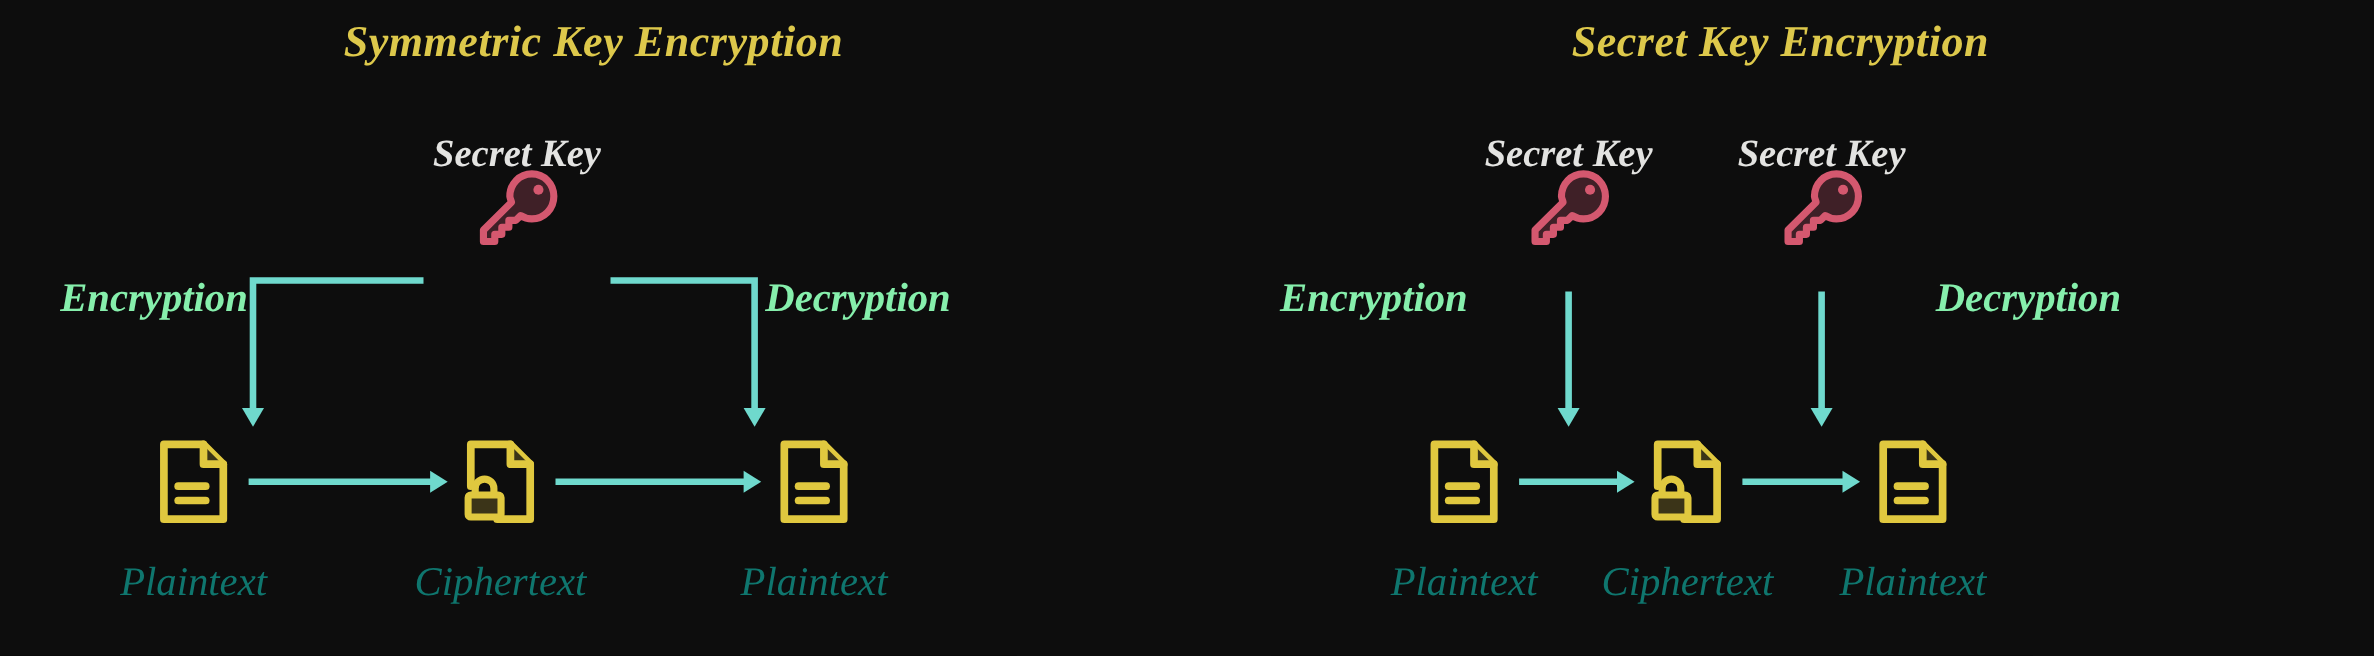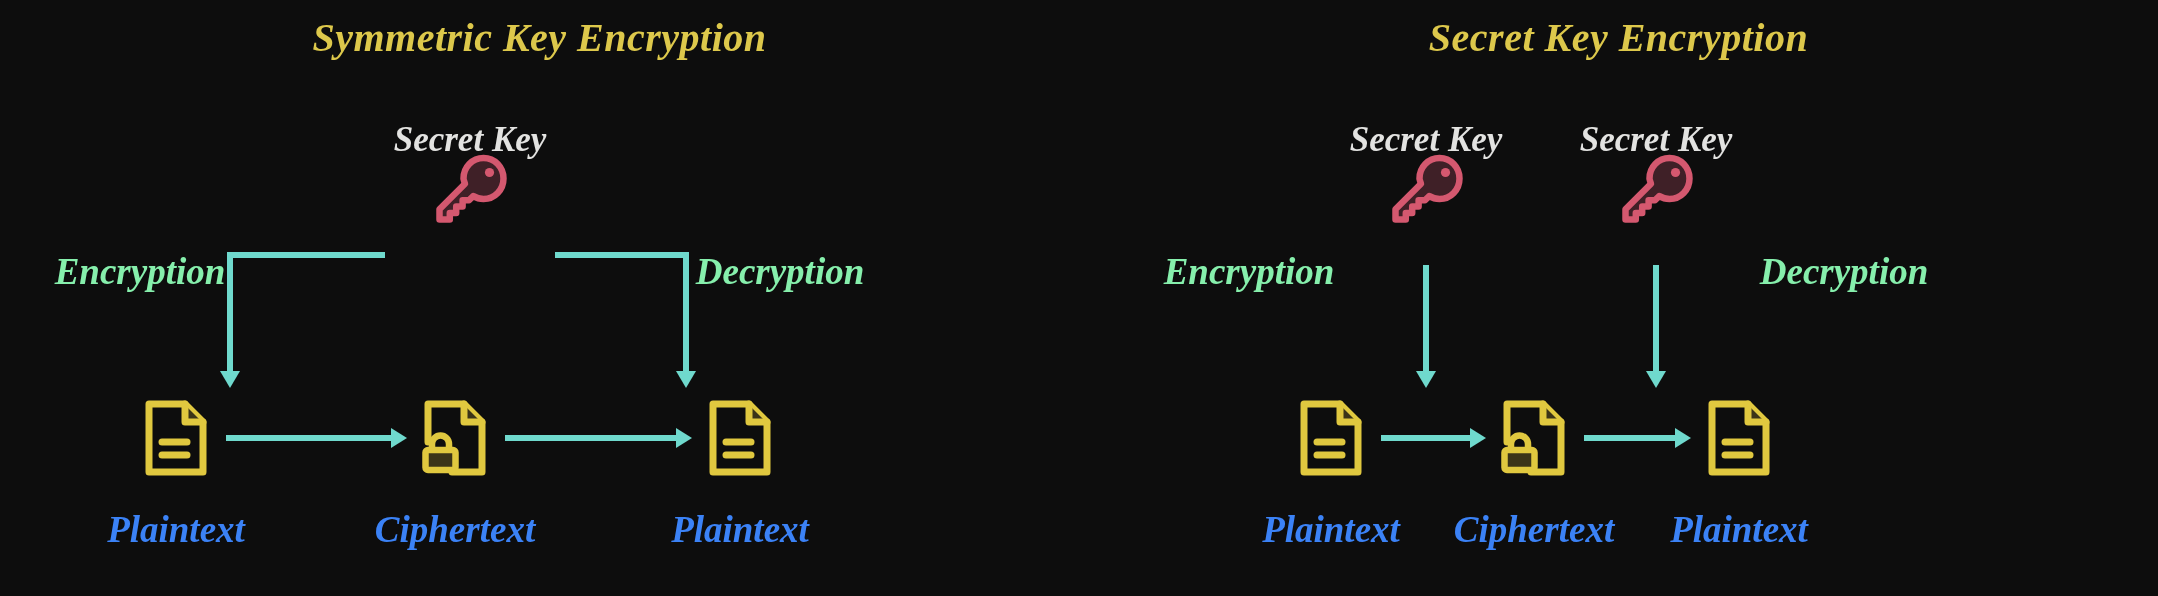--- a/index.html
+++ b/index.html
@@ -54,24 +54,24 @@
     font-size: 37px;
     font-style: italic;
     font-weight: bold;
     white-space: nowrap;
     transform: translateX(-50%);
   }
 
   .node-label {
     position: absolute;
     top: 508px;
-    color: #3b82f6;
+    color: #0f766e;
     font-size: 37px;
     font-style: italic;
-    font-weight: bold;
+    font-weight: normal;
     white-space: nowrap;
     text-align: center;
     transform: translateX(-50%);
   }
 
   .icon-slot {
     position: absolute;
     transform: translateX(-50%);
   }
   .key-slot  { top: 152px; }

